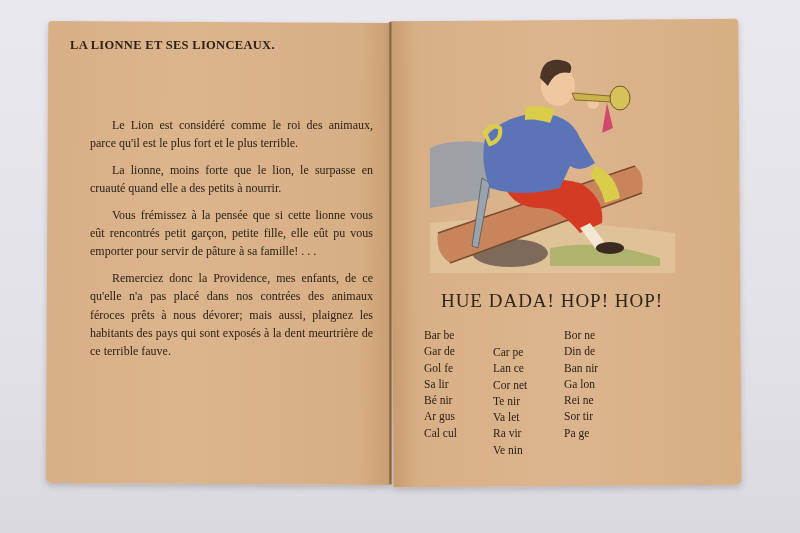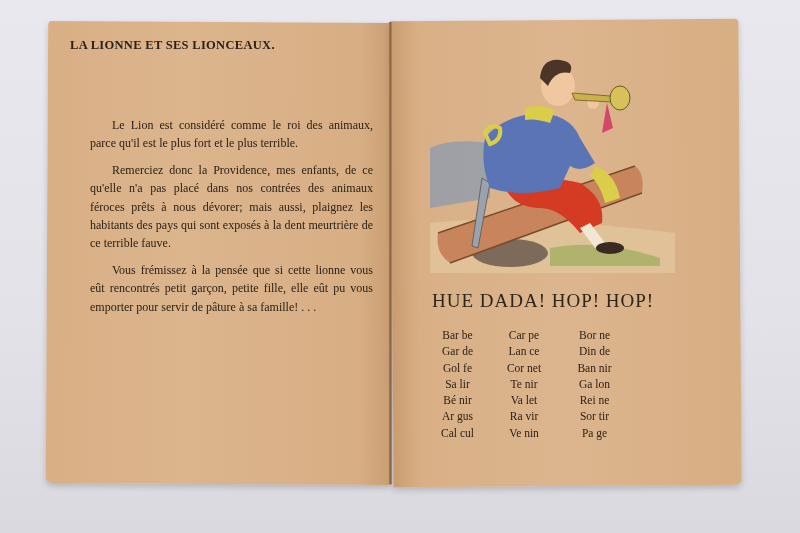--- a/index.html
+++ b/index.html
@@ -36,47 +36,48 @@
   }
   .text-block {
     position:absolute; left:90px; top:76px; width:283px;
     font-size:12px; line-height:18.4px; color:#2a2218; text-align:justify;margin-top:40px;
   }
   .text-block p { margin:0 0 8px 0; text-indent:22px; }
   .illustration {
     position:absolute; left:430px; top:48px; width:245px; height:225px;
   }
   .title-right {
-    position:absolute; left:432px; top:290px; width:240px; text-align:left;
+    position:absolute; left:432px; top:290px; width:240px; text-align:center;
     font-size:19px; letter-spacing:1px; color:#2e261b;
   }
   .syllables {
     position:absolute; left:424px; top:327px; width:250px;
     display:grid; grid-template-columns: 67px 64px 70px 60px;
     font-size:11.5px; line-height:16.3px; color:#2a2218;
   }
-  .syl-col div { white-space:nowrap;text-align:center; }
-  .col2 { padding-left:2px; }
+  .syl-col div { white-space:nowrap; }
+  .col2 { padding-left:2px;margin-top:17px; }
   .col3 { padding-left:1px; }
   .col4 { padding-left:9px; }
 </style>
 </head>
 <body>
 
 <div class="book">
   <div class="page page-left"></div>
   <div class="page page-right"></div>
   <div class="spine"></div>
 
   <div class="title-left">LA LIONNE ET SES LIONCEAUX.</div>
 
   <div class="text-block">
     <p>Le Lion est considéré comme le roi des animaux, parce qu'il est le plus fort et le plus terrible.</p>
+    <p>La lionne, moins forte que le lion, le surpasse en cruauté quand elle a des petits à nourrir.</p>
+    <p>Vous frémissez à la pensée que si cette lionne vous eût rencontrés petit garçon, petite fille, elle eût pu vous emporter pour servir de pâture à sa famille! . . .</p>
     <p>Remerciez donc la Providence, mes enfants, de ce qu'elle n'a pas placé dans nos contrées des animaux féroces prêts à nous dévorer; mais aussi, plaignez les habitants des pays qui sont exposés à la dent meurtrière de ce terrible fauve.</p>
-    <p>Vous frémissez à la pensée que si cette lionne vous eût rencontrés petit garçon, petite fille, elle eût pu vous emporter pour servir de pâture à sa famille! . . .</p>
   </div>
 
   <svg class="illustration" viewBox="0 0 245 225">
 
     <path d="M0 100 Q20 90 60 95 L60 150 L0 160 Z" fill="#8a9bb0" opacity="0.75"></path>
 
     <path d="M0 175 Q80 165 245 185 L245 225 L0 225 Z" fill="#e1c59c" opacity="0.8"></path>
     <path d="M120 200 Q170 190 230 210 L230 218 L120 218 Z" fill="#9bad5a" opacity="0.7"></path>
 
     <ellipse cx="80" cy="205" rx="38" ry="14" fill="#7d6a5a"></ellipse>

